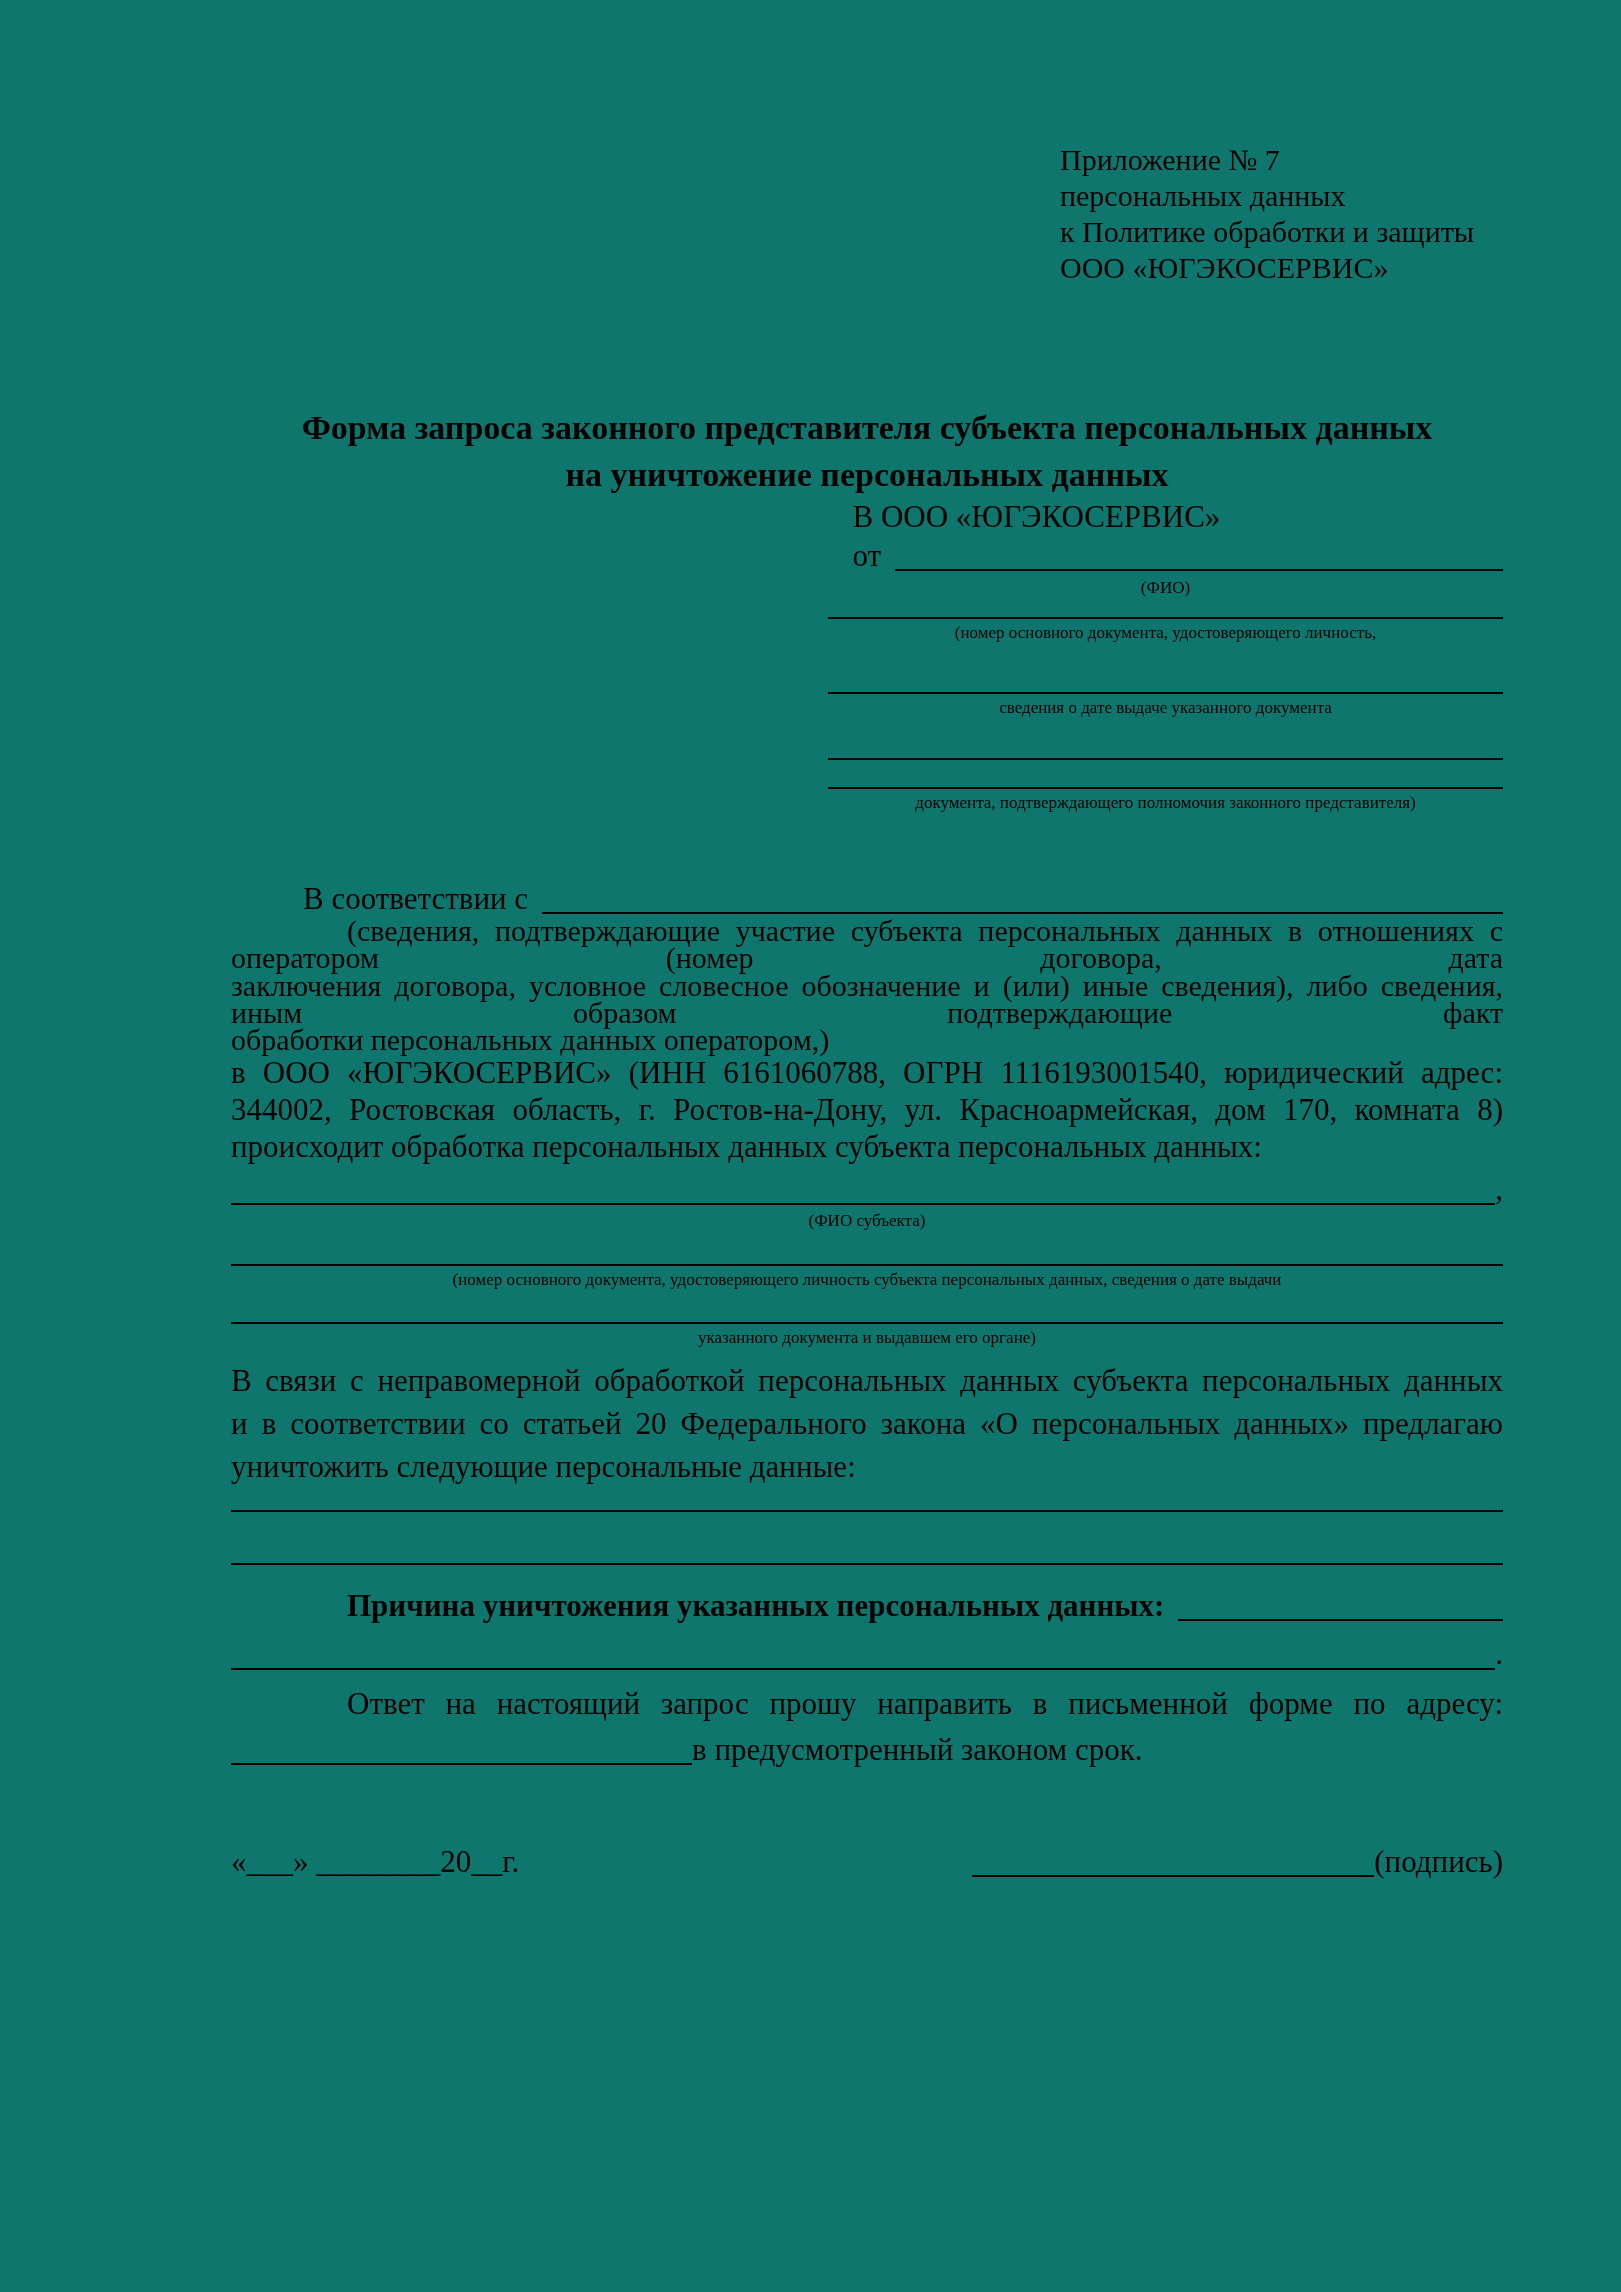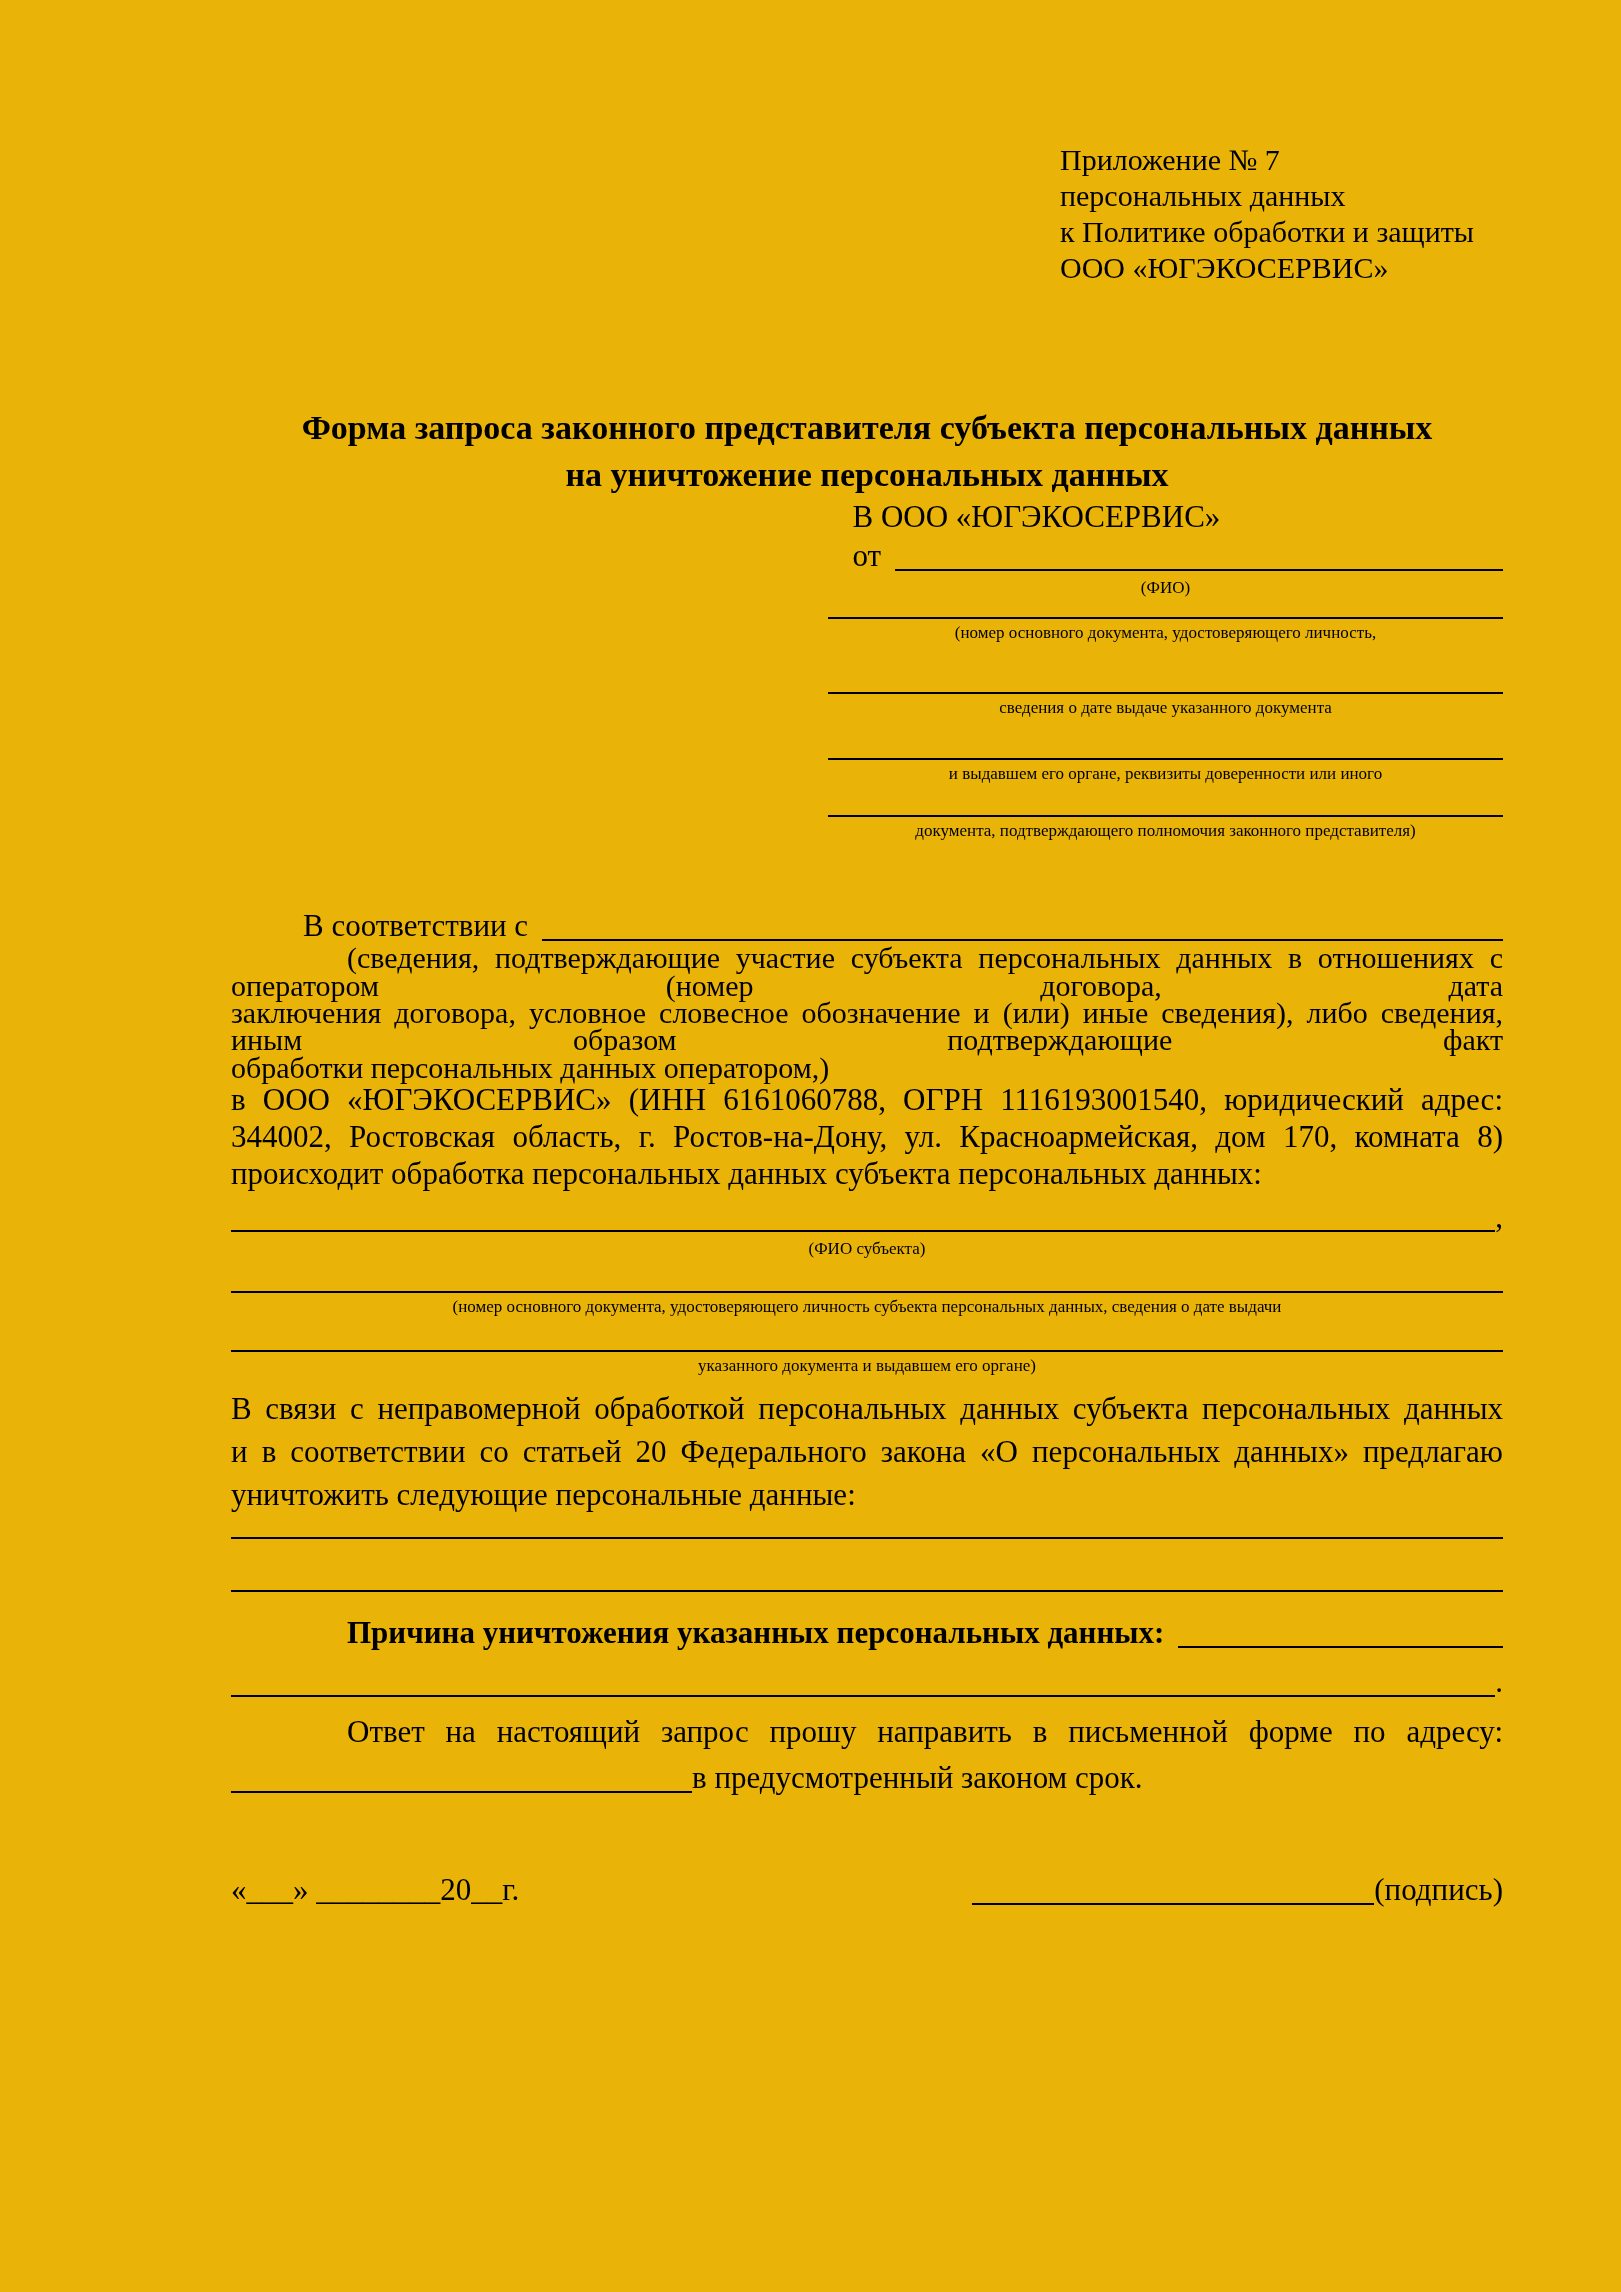--- a/index.html
+++ b/index.html
@@ -1,20 +1,20 @@
 <!DOCTYPE html>
 <html><head>
 <meta charset="utf-8">
 <style>
   html,body { margin:0; padding:0; background:#888; }
   .page {
     position:relative;
     width:1621px; height:2293px;
     margin:0 auto;
-    background:#eab308;
+    background:#0f766e;
     color:#000000;
     font-family:"Liberation Serif","DejaVu Serif",serif;
     font-size:31px;
     box-sizing:border-box;
     padding:142px 118px 0 231px;
     overflow:hidden;
   }
   
   .appendix-block { margin-left:829px; font-size:30px; line-height:36px; }
   
@@ -78,21 +78,20 @@
     </div>
     <div class="cap">(ФИО)</div>
 
     <div class="blank-rule mt16"></div>
     <div class="cap">(номер основного документа, удостоверяющего личность,</div>
 
     <div class="blank-rule mt46"></div>
     <div class="cap">сведения о дате выдаче указанного документа</div>
 
     <div class="blank-rule mt38"></div>
-    <div class="cap">и выдавшем его органе, реквизиты доверенности или иного</div>
 
     <div class="blank-rule mt28"></div>
     <div class="cap">документа, подтверждающего полномочия законного представителя)</div>
   </div>
 
   <div class="accord-row">
     <span class="accord-lead">В соответствии с</span>
     <span class="u fill"></span>
   </div>
 

